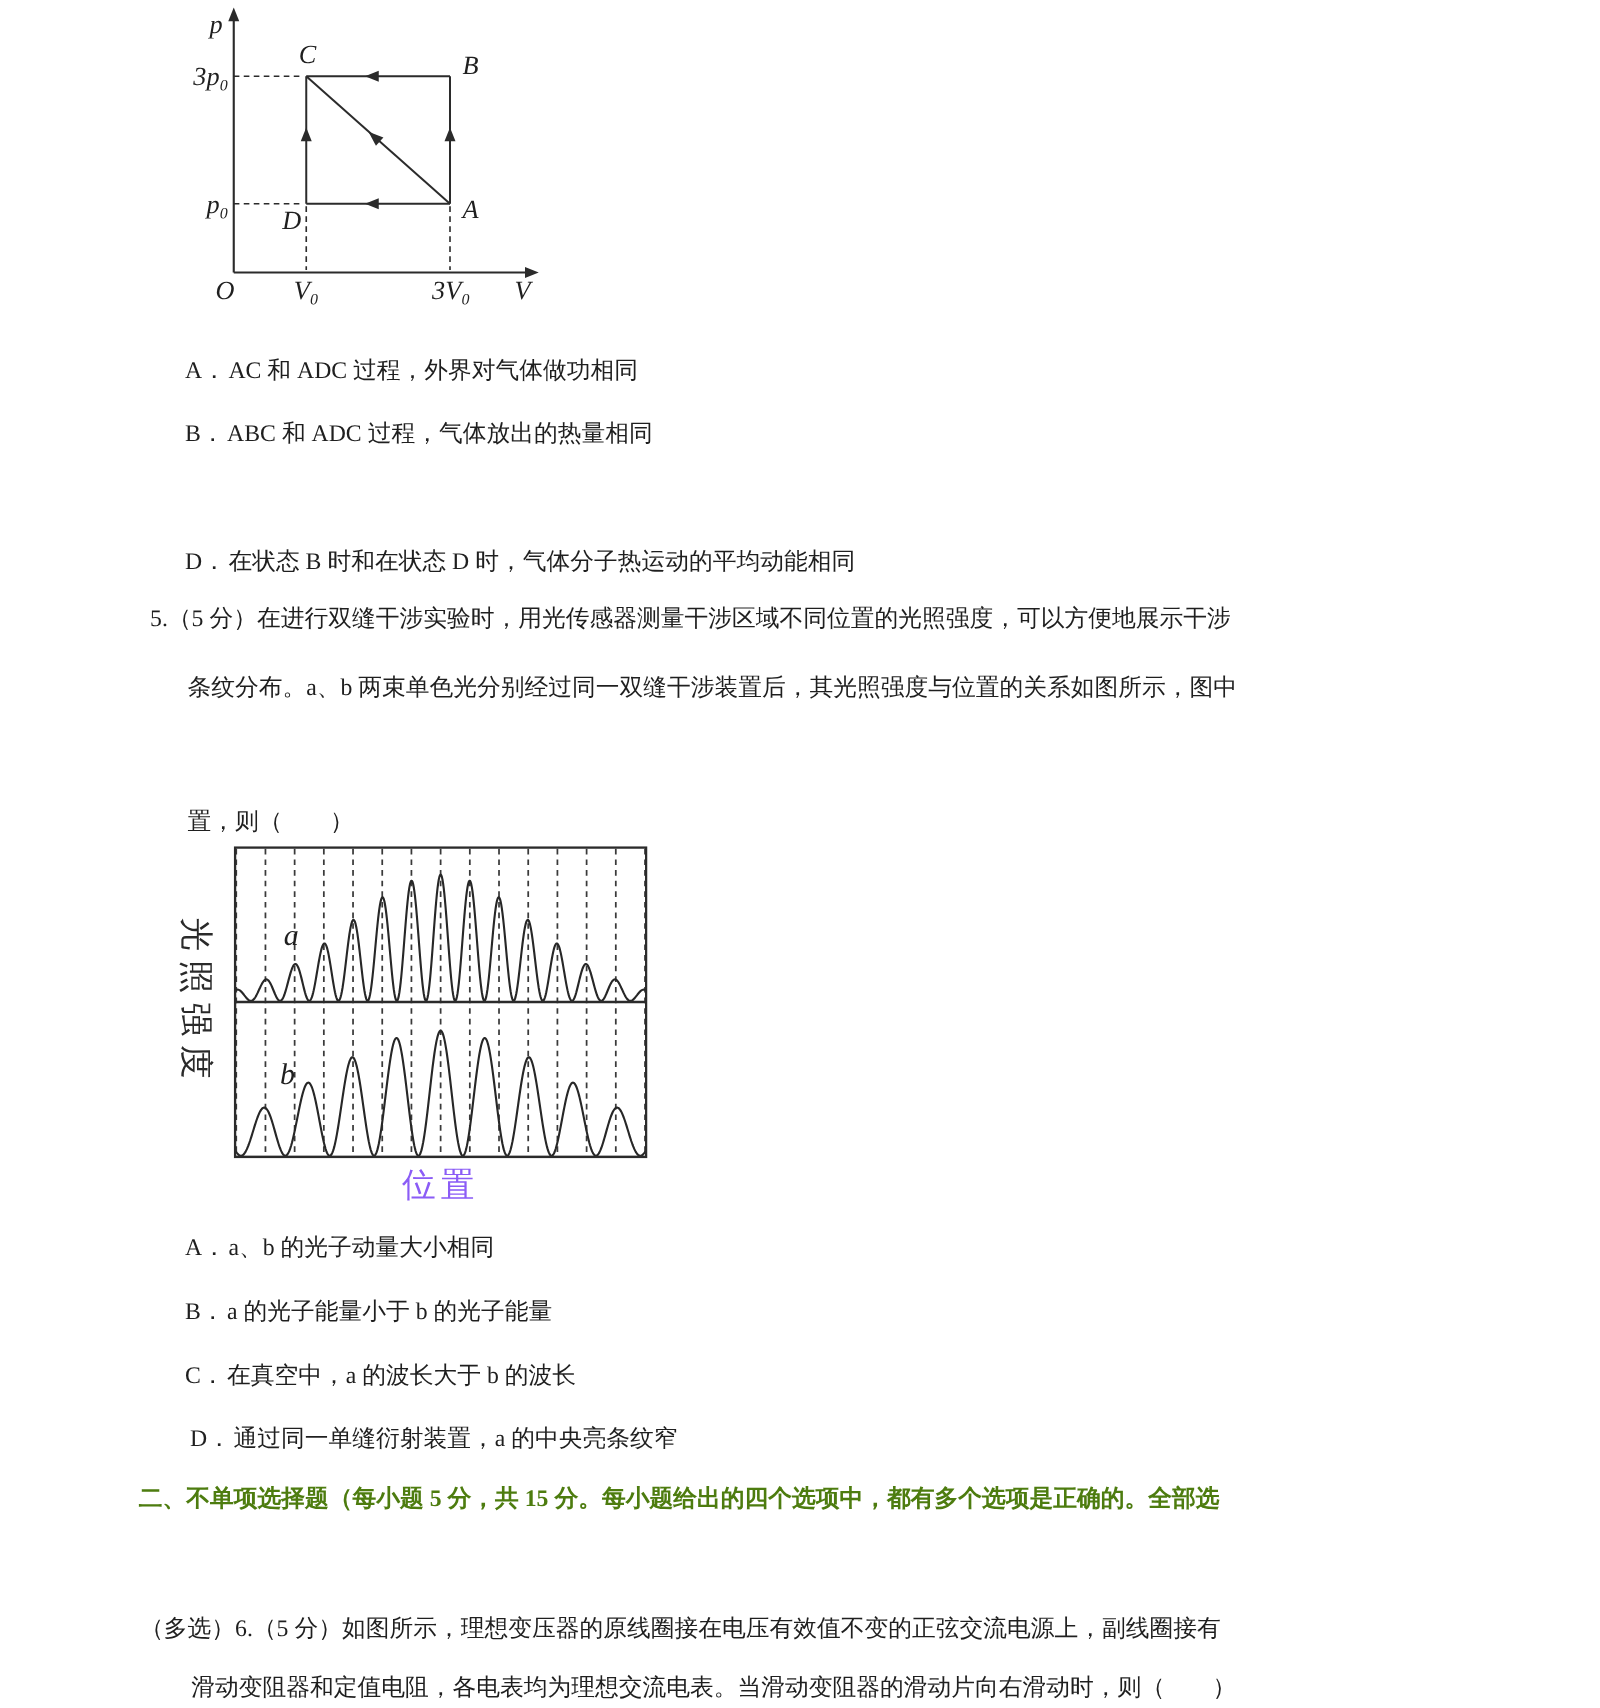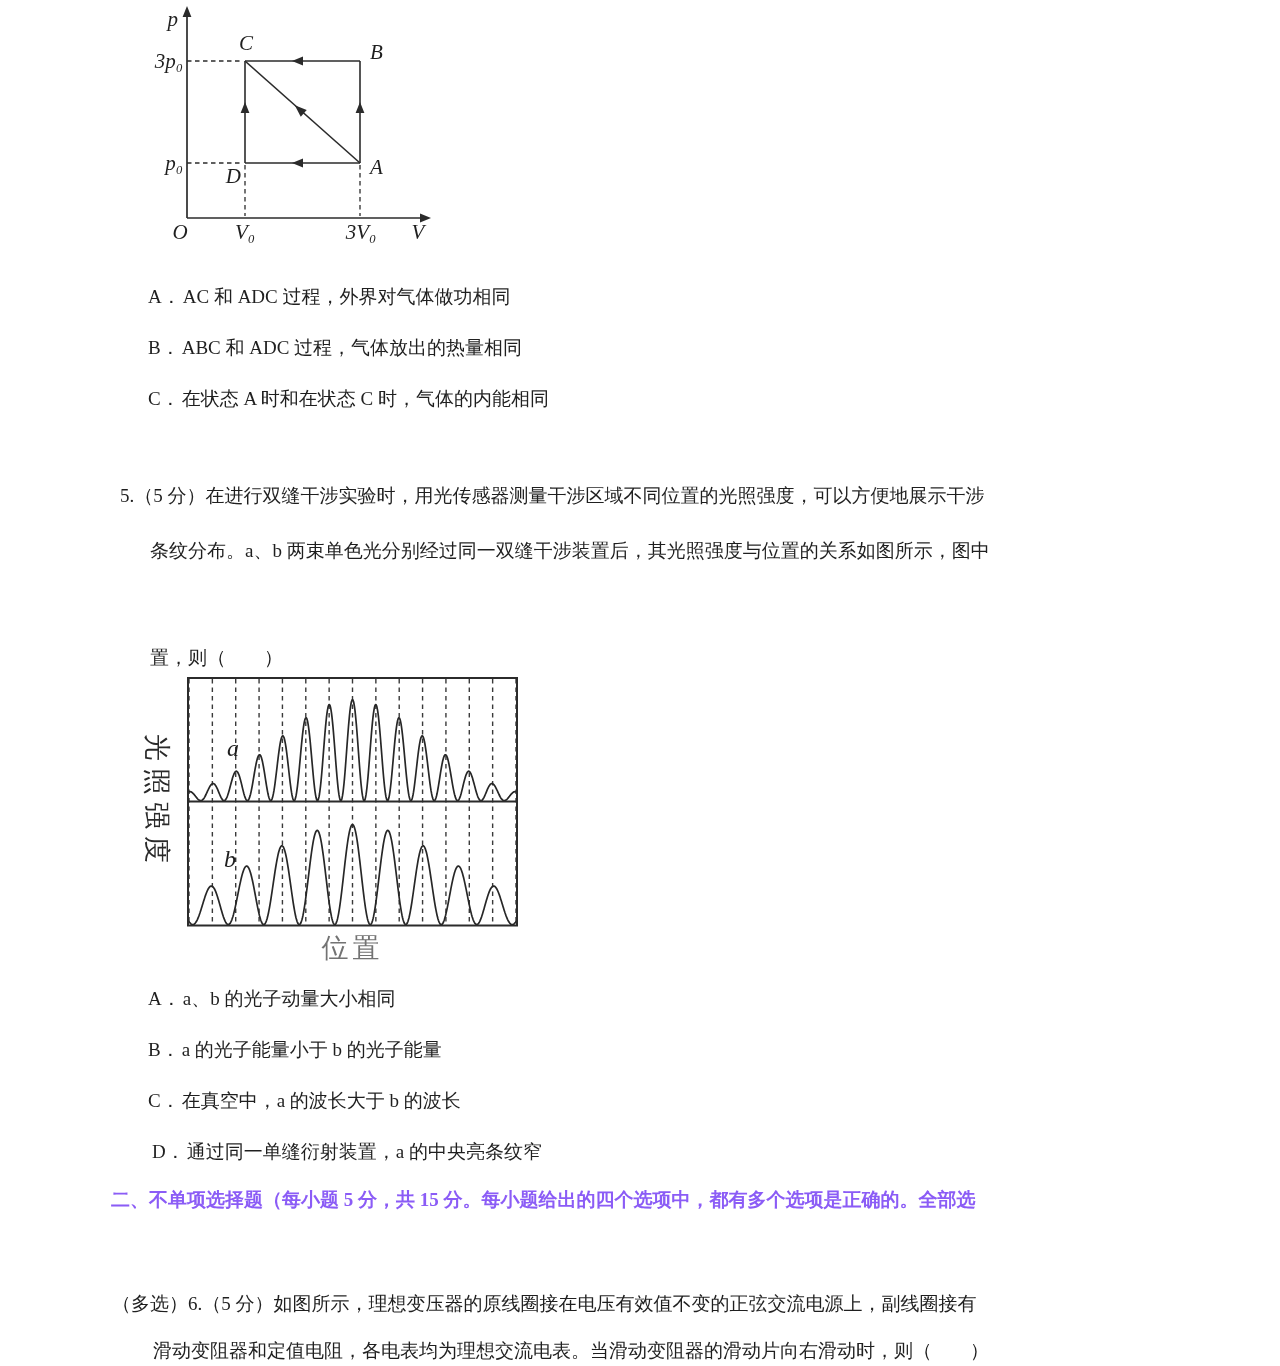--- a/index.html
+++ b/index.html
@@ -1,38 +1,38 @@
 <!DOCTYPE html>
 <html><head>
 <meta charset="utf-8">
 <style>
   html,body{margin:0;padding:0;background:#ffffff;}
   #page{position:relative;width:1280px;height:1366px;background:#ffffff;overflow:hidden;
         font-family:"Liberation Serif","DejaVu Serif",serif;color:#1f1f1f;}
   .tline{position:absolute;white-space:nowrap;font-size:19px;line-height:30px;}
-  .bold{font-weight:bold;color:#8b5cf6;}
+  .bold{font-weight:bold;color:#4d7c0f;}
   .osep{padding:0 2px 0 0;}
   
   #pv-fig{position:absolute;left:140px;top:4px;width:300px;height:248px;}
   .pvax{stroke:#2b2b2b;stroke-width:1.7;fill:none;}
   .pvseg{stroke:#2b2b2b;stroke-width:1.6;fill:none;}
   .pvdash{stroke:#2b2b2b;stroke-width:1.3;fill:none;stroke-dasharray:4.5 3.5;}
   .pvarr{fill:#2b2b2b;stroke:none;}
   .pvlbl{font-size:21px;font-style:italic;font-family:"Liberation Serif","DejaVu Serif",serif;fill:#1f1f1f;}
   
   #if-fig{position:absolute;left:187px;top:677px;width:331px;height:250px;}
   .frame{fill:none;stroke:#2b2b2b;stroke-width:2;}
   .midline{stroke:#2b2b2b;stroke-width:2;}
   .vd{stroke:#3a3a3a;stroke-width:1.4;stroke-dasharray:4.5 4;}
   .curve{fill:none;stroke:#272727;stroke-width:1.7;stroke-linejoin:round;stroke-linecap:round;}
   .slab{font-size:24px;font-style:italic;font-family:"Liberation Serif","DejaVu Serif",serif;fill:#1f1f1f;}
   .if-ylabel{position:absolute;width:250px;height:30px;left:-152px;top:110px;text-align:center;
              transform:rotate(90deg);font-size:27px;letter-spacing:7px;color:#2a2a2a;}
   .if-xlabel{position:absolute;top:253px;left:0;width:331px;text-align:center;font-size:27px;
-             letter-spacing:4px;color:#737373;}
+             letter-spacing:4px;color:#8b5cf6;}
 </style>
 </head>
 <body>
 
 <div id="page">
 
   <svg id="pv-fig" viewBox="0 0 300 248">
 
     <line class="pvax" x1="47" y1="8" x2="47" y2="214"></line>
     <polygon class="pvarr" points="47,2 42.6,13 51.4,13"></polygon>
@@ -64,21 +64,21 @@
     <text class="pvlbl" x="221" y="235" text-anchor="middle">3V₀</text>
     <text class="pvlbl" x="278" y="235" text-anchor="middle">V</text>
     <text class="pvlbl" x="106" y="46" text-anchor="middle">C</text>
     <text class="pvlbl" x="230" y="55" text-anchor="start">B</text>
     <text class="pvlbl" x="230" y="170" text-anchor="start">A</text>
     <text class="pvlbl" x="101" y="179" text-anchor="end">D</text>
   </svg>
 
   <div class="tline" style="left:148px;top:282px"><span>A</span><span class="osep">．</span><span>AC 和 ADC 过程，外界对气体做功相同</span></div>
   <div class="tline" style="left:148px;top:333px"><span>B</span><span class="osep">．</span><span>ABC 和 ADC 过程，气体放出的热量相同</span></div>
-  <div class="tline" style="left:148px;top:384px"><span>C</span><span class="osep">．</span><span>在状态 A 时和在状态 C 时，气体的内能相同</span></div>
+  <div class="tline" style="left:148px;top:435px"><span>D</span><span class="osep">．</span><span>在状态 B 时和在状态 D 时，气体分子热运动的平均动能相同</span></div>
 
   <div class="tline" style="left:120px;top:481px">5.（5 分）在进行双缝干涉实验时，用光传感器测量干涉区域不同位置的光照强度，可以方便地展示干涉</div>
   <div class="tline" style="left:150px;top:536px">条纹分布。a、b 两束单色光分别经过同一双缝干涉装置后，其光照强度与位置的关系如图所示，图中</div>
   <div class="tline" style="left:150px;top:643px">置，则（　　）</div>
 
   <div id="if-fig">
     <svg id="if-svg" width="331" height="250" viewBox="0 0 331 250">
       <g class="gridg">
           <line x1="2.00" x2="2.00" y1="2" y2="247.0" class="vd"></line>
           <line x1="25.36" x2="25.36" y1="2" y2="247.0" class="vd"></line>

